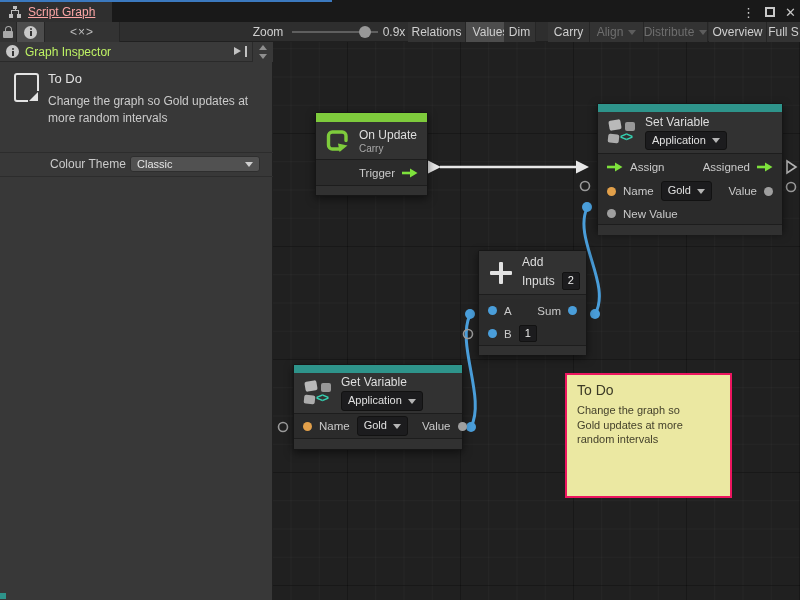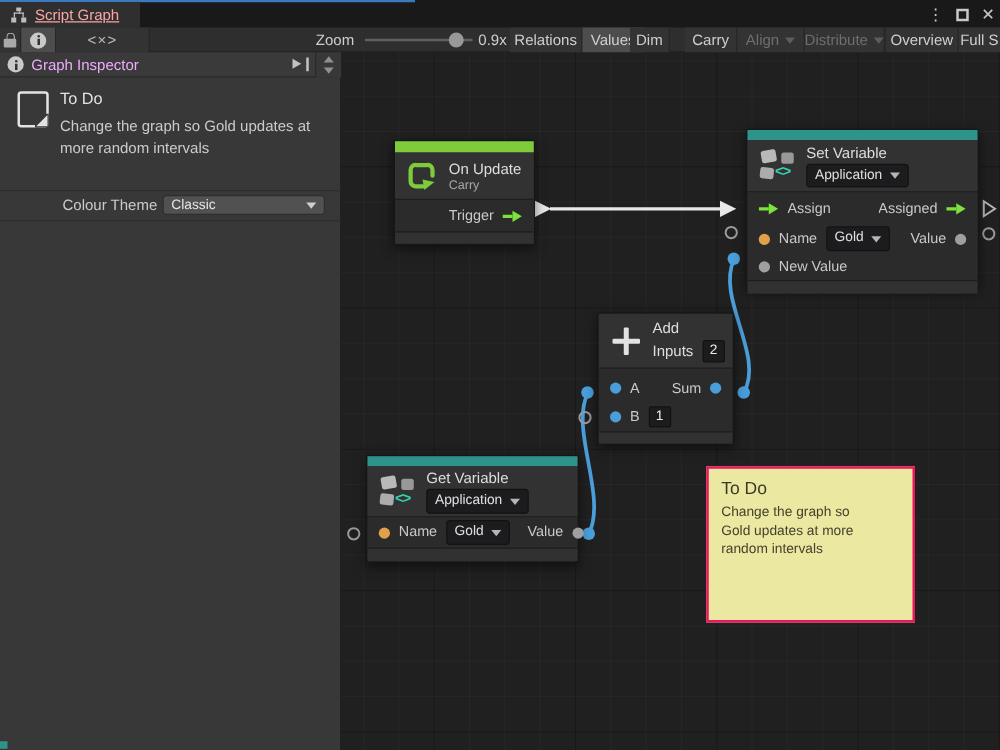--- a/index.html
+++ b/index.html
@@ -55,21 +55,21 @@
   .nsg-icon .d2 { position:absolute; left:6px; bottom:0; width:3px; height:3px; background:#bdbdbd; border-radius:50%; }
 
   .zoom-slider { position:absolute; left:292px; top:0; width:86px; height:20px; }
   .zoom-slider .track { position:absolute; left:0; top:9px; width:86px; height:2px; background:#5f5f5f; }
   .zoom-slider .handle { position:absolute; left:67px; top:4px; width:12px; height:12px; border-radius:50%; background:#989898; }
 
   
   .inspector { position:absolute; left:0; top:42px; width:273px; height:558px; background:#383838;
     border-right:1px solid #202020; color:#cfcfcf; }
   .insp-header { position:absolute; left:0; top:0; width:273px; height:20px; background:#3a3a3a;
-    border-bottom:1px solid #2a2a2a; display:flex; align-items:center; gap:6px; padding:0 6px; font-size:12px; color:#f0abfc; }
+    border-bottom:1px solid #2a2a2a; display:flex; align-items:center; gap:6px; padding:0 6px; font-size:12px; color:#bef264; }
   .panel-toggle { position:absolute; right:26px; top:4px; width:13px; height:11px; }
   .panel-toggle .tri { position:absolute; left:0; top:1px; width:0; height:0;
     border-top:4.5px solid transparent; border-bottom:4.5px solid transparent; border-left:7px solid #c2c2c2; }
   .panel-toggle .bar { position:absolute; right:0; top:0; width:2px; height:11px; background:#c2c2c2; }
   .spinner { position:absolute; right:0; top:0; width:21px; height:20px; background:#383838;
     border-left:1px solid #2a2a2a; }
   .spinner .up { position:absolute; left:6px; top:3px; width:0; height:0;
     border-left:4px solid transparent; border-right:4px solid transparent; border-bottom:5px solid #8f8f8f; }
   .spinner .down { position:absolute; left:6px; bottom:3px; width:0; height:0;
     border-left:4px solid transparent; border-right:4px solid transparent; border-top:5px solid #8f8f8f; }

